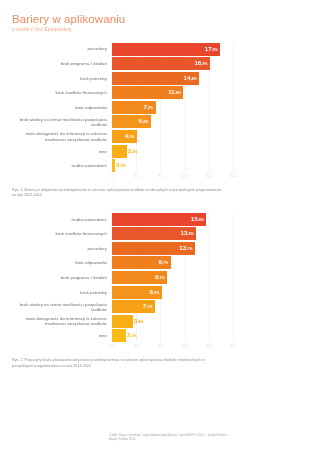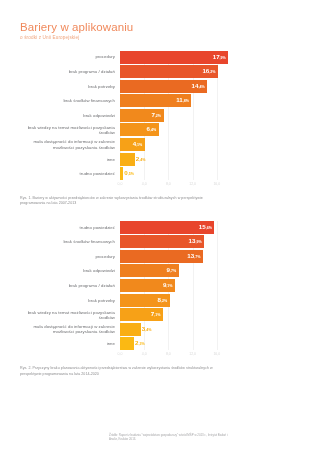--- a/index.html
+++ b/index.html
@@ -15,21 +15,21 @@
     overflow: hidden;
     position: relative;
   }
 
   .page {
     width: 237px;
     height: 450px;
     position: relative;
     background: #ffffff;
     box-sizing: border-box;
-    padding: 12px;
+    padding: 4px;
   }
 
   
   .header {
     padding: 9px 0 0 8px;
   }
   .title {
     font-size: 11.5px;
     line-height: 12px;
     color: #f08a5d;

